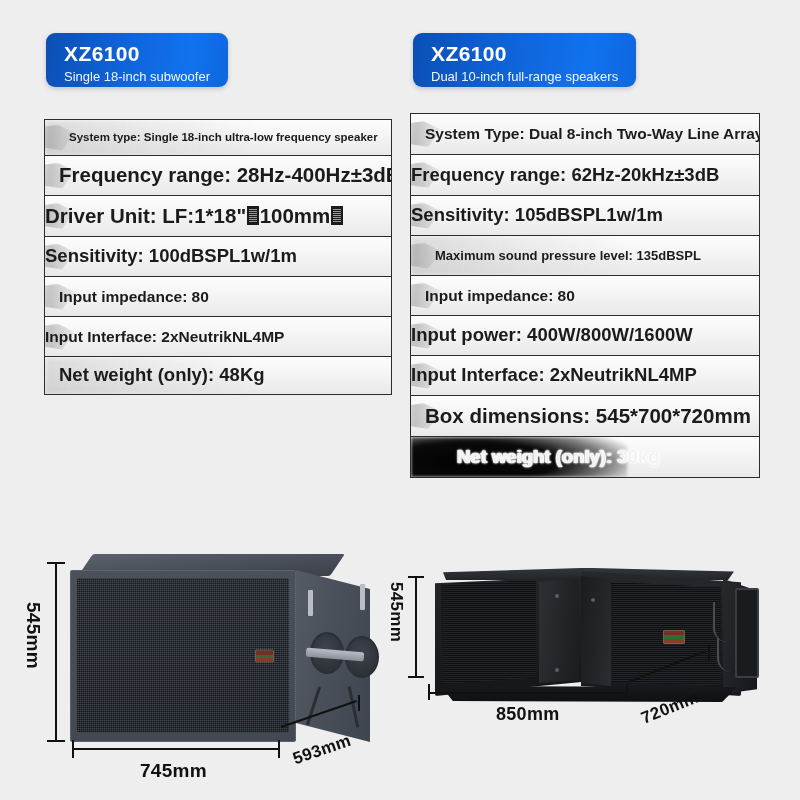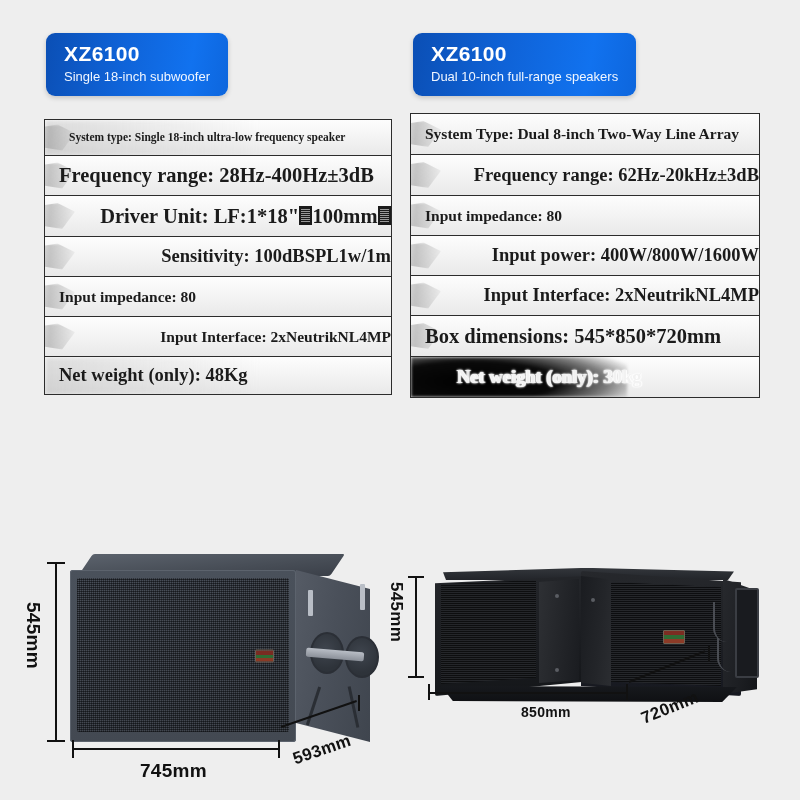--- a/index.html
+++ b/index.html
@@ -12,21 +12,21 @@
   .page{position:absolute;inset:0;}
 
   
   .col{position:absolute;top:0;width:370px;height:540px;}
   .col-left{left:30px;}
   .col-right{left:400px;}
 
   
   .badge{
     position:absolute;left:16px;top:33px;
-    min-width:170px;padding:9px 18px 11px 18px;
+    min-width:170px;padding:9px 18px 2px 18px;
     border-radius:9px;
     background:linear-gradient(100deg,#0b4fb5 0%,#0f63d8 42%,#1172ef 78%,#0d66dd 100%);
     box-shadow:0 2px 5px rgba(0,0,0,.18);
     box-sizing:border-box;
   }
   .badge-right{left:13px;min-width:215px;}
   .badge-model{
     color:#ffffff;font-size:21px;font-weight:bold;letter-spacing:.4px;
     line-height:1.12;white-space:nowrap;
   }
@@ -45,38 +45,37 @@
   .spec-left{top:119px;}
   .spec-right{left:10px;top:113px;width:350px;}
 
   .spec-row{
     position:relative;
     border-bottom:1px solid #2c2c2c;
     box-sizing:border-box;
     display:flex;align-items:center;
     overflow:hidden;
     background:linear-gradient(180deg,#fdfdfd 0%,#f3f3f3 52%,#e9e9e9 100%);
-    font-family:Liberation Serif, serif;
   }
   .spec-row:last-child{border-bottom:none;}
   .spec-row .txt{
     position:relative;z-index:3;
     color:#1b1b1b;white-space:nowrap;
     line-height:1;
   }
 
   
   .s-xs .txt{font-size:11.5px;font-weight:bold;}
   .s-sm .txt{font-size:13px;font-weight:bold;}
   .s-md .txt{font-size:15.5px;font-weight:bold;}
   .s-lg .txt{font-size:18.5px;font-weight:bold;}
   .s-xl .txt{font-size:20.5px;font-weight:bold;}
 
   .a-left{justify-content:flex-start;padding-left:14px;}
-  .a-center{justify-content:flex-end;}
+  .a-center{justify-content:flex-start;}
   .a-indent{justify-content:flex-start;padding-left:24px;}
 
   
   .ribbon{
     position:absolute;left:-16px;top:50%;transform:translateY(-50%);
     width:46px;height:26px;z-index:2;pointer-events:none;
     background:linear-gradient(95deg,rgba(170,170,170,.0) 0%,rgba(155,155,155,.55) 45%,rgba(190,190,190,.15) 100%);
     filter:blur(1.2px);
     clip-path:polygon(0 18%,62% 0,100% 34%,72% 100%,6% 82%);
   }
@@ -304,40 +303,49 @@
       <div class="spec-row s-md a-left" style="height:41px">
         <div class="ribbon"></div>
         <span class="txt">System Type: Dual 8-inch Two-Way Line Array</span>
       </div>
 
       <div class="spec-row s-lg a-center" style="height:41px">
         <div class="ribbon"></div>
         <span class="txt">Frequency range: 62Hz-20kHz±3dB</span>
       </div>
 
-
+      <div class="spec-row s-lg a-center" style="height:40px">
+        <div class="ribbon"></div>
+        <span class="txt">Sensitivity: 105dBSPL1w/1m</span>
+      </div>
+
+      <div class="spec-row s-sm a-indent" style="height:40px">
+        <div class="ribbon-wide"></div>
+        <div class="ribbon"></div>
+        <span class="txt">Maximum sound pressure level: 135dBSPL</span>
+      </div>
 
       <div class="spec-row s-md a-left" style="height:40px">
         <div class="ribbon"></div>
         <span class="txt">Input impedance: 80</span>
       </div>
 
       <div class="spec-row s-lg a-center" style="height:40px">
         <div class="ribbon"></div>
         <span class="txt">Input power: 400W/800W/1600W</span>
       </div>
 
       <div class="spec-row s-lg a-center" style="height:40px">
         <div class="ribbon"></div>
         <span class="txt">Input Interface: 2xNeutrikNL4MP</span>
       </div>
 
       <div class="spec-row s-xl a-left" style="height:41px">
         <div class="ribbon"></div>
-        <span class="txt">Box dimensions: 545*850*720mm</span>
+        <span class="txt">Box dimensions: 545*700*720mm</span>
       </div>
 
       <div class="spec-row s-lg a-left inverted" style="height:40px">
         <div class="smudge"></div>
         <span class="txt">Net weight (only): 30kg</span>
       </div>
 
     </div>
   </div>
 
@@ -396,21 +404,21 @@
       </div>
 
       <div class="arrowline" style="left:415px;top:36px;width:2px;height:102px"></div>
       <div class="tick" style="left:408px;top:36px;width:16px;height:2px"></div>
       <div class="tick" style="left:408px;top:136px;width:16px;height:2px"></div>
       <div class="dim-label dim-vert" style="left:386px;top:42px;font-size:17px">545mm</div>
 
       <div class="arrowline" style="left:428px;top:152px;width:200px;height:2px"></div>
       <div class="tick" style="left:428px;top:144px;width:2px;height:16px"></div>
       <div class="tick" style="left:626px;top:144px;width:2px;height:16px"></div>
-      <div class="dim-label" style="left:521px;top:164px;font-size:14px">850mm</div>
+      <div class="dim-label" style="left:496px;top:164px;font-size:18px">850mm</div>
 
       <div class="arrowline" style="left:629px;top:141px;width:82px;height:2px;transform:rotate(-22deg);transform-origin:left center"></div>
       <div class="tick" style="left:708px;top:106px;width:2px;height:16px"></div>
       <div class="dim-label" style="left:640px;top:158px;font-size:17px;transform:rotate(-22deg)">720mm</div>
     </div>
 
   </div>
 </div>
 
 </body></html>

